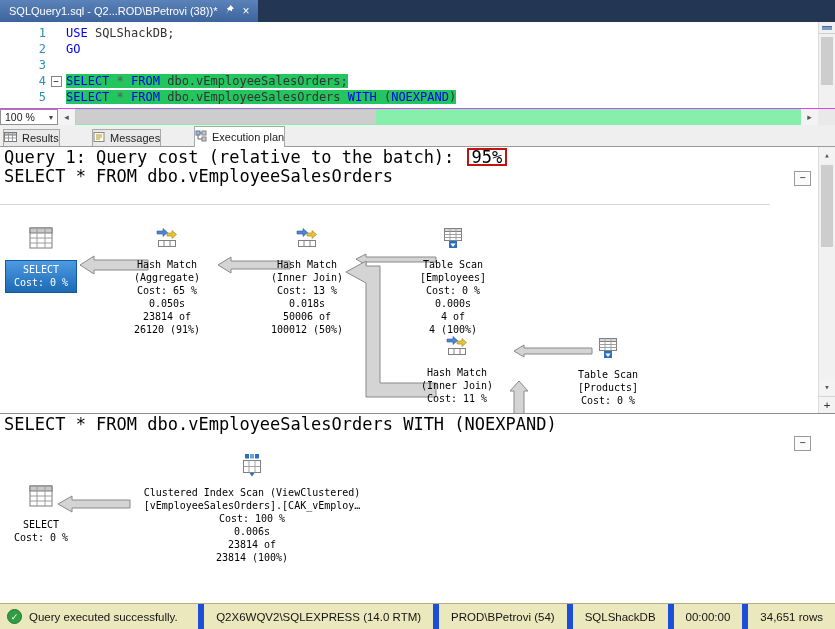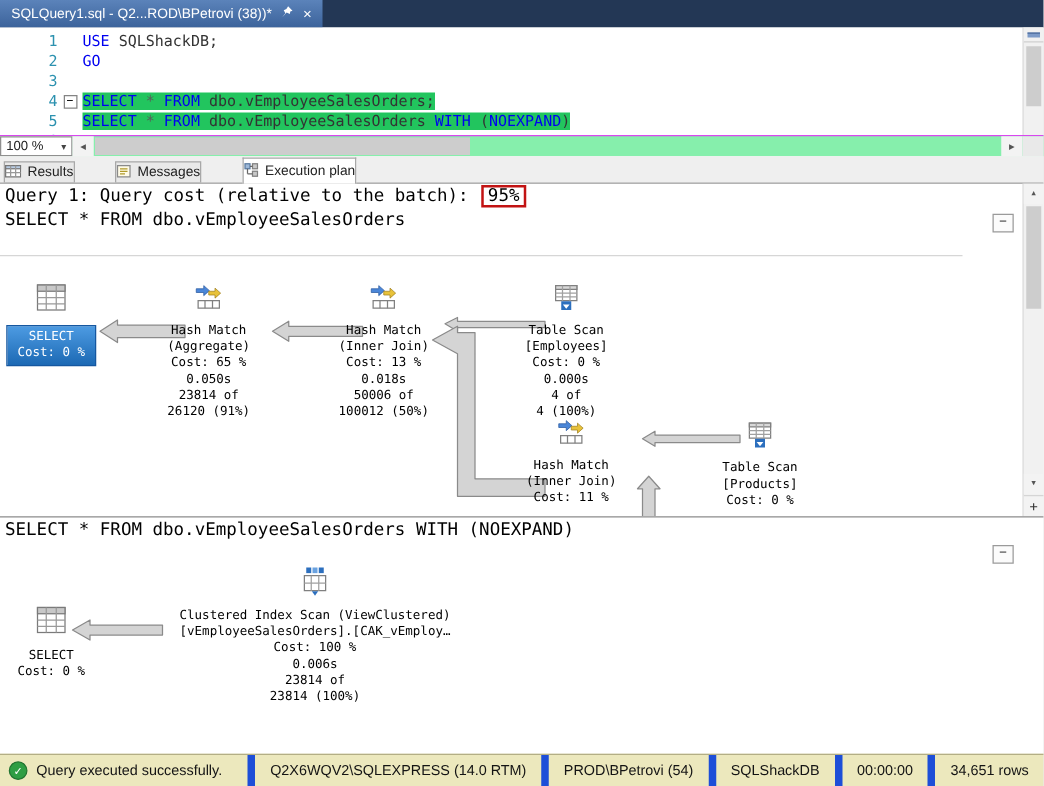--- a/index.html
+++ b/index.html
@@ -48,21 +48,21 @@
   .rtab{position:absolute;top:4px;height:16px;background:#e9e9e9;border:1px solid #a8a8a8;display:flex;
         align-items:center;gap:5px;padding:0 0;font-size:11px;color:#222}
   .rtab.active{top:1px;height:20px;background:#fff;border-bottom:none;z-index:3}
   #tab-results{left:3px}
   #tab-messages{left:92px}
   #tab-plan{left:194px}
 
   
   .plan{position:absolute;left:0;top:146px;width:835px;height:457px;background:#fff;border-top:1px solid #9a9a9a;
         box-sizing:border-box;font-family:"DejaVu Sans Mono","Liberation Mono",monospace}
-  .phead{position:absolute;left:0;width:770px;padding:1px 0 0 4px;font-size:14px;line-height:19px;white-space:nowrap;box-sizing:border-box}
+  .phead{position:absolute;left:0;width:770px;padding:1px 0 0 4px;font-size:17px;line-height:19px;white-space:nowrap;box-sizing:border-box}
   #q1head{top:0;height:58px;border-bottom:1px solid #d6d6d6}
   #q2head{top:267px;height:39px}
   .green{color:#027c02}
   .red-box{display:inline-block;border:2px solid #c21313;padding:0 3px;line-height:14px;margin-left:2px}
   .min-btn{position:absolute;width:17px;height:15px;border:1px solid #9a9a9a;background:#fbfbfb;color:#333;
            font-size:10px;line-height:12px;text-align:center;box-sizing:border-box}
   #q1min{right:24px;top:24px}
   #q2min{right:24px;top:289px}
 
   .parea{position:absolute;left:0;width:818px;overflow:hidden}

